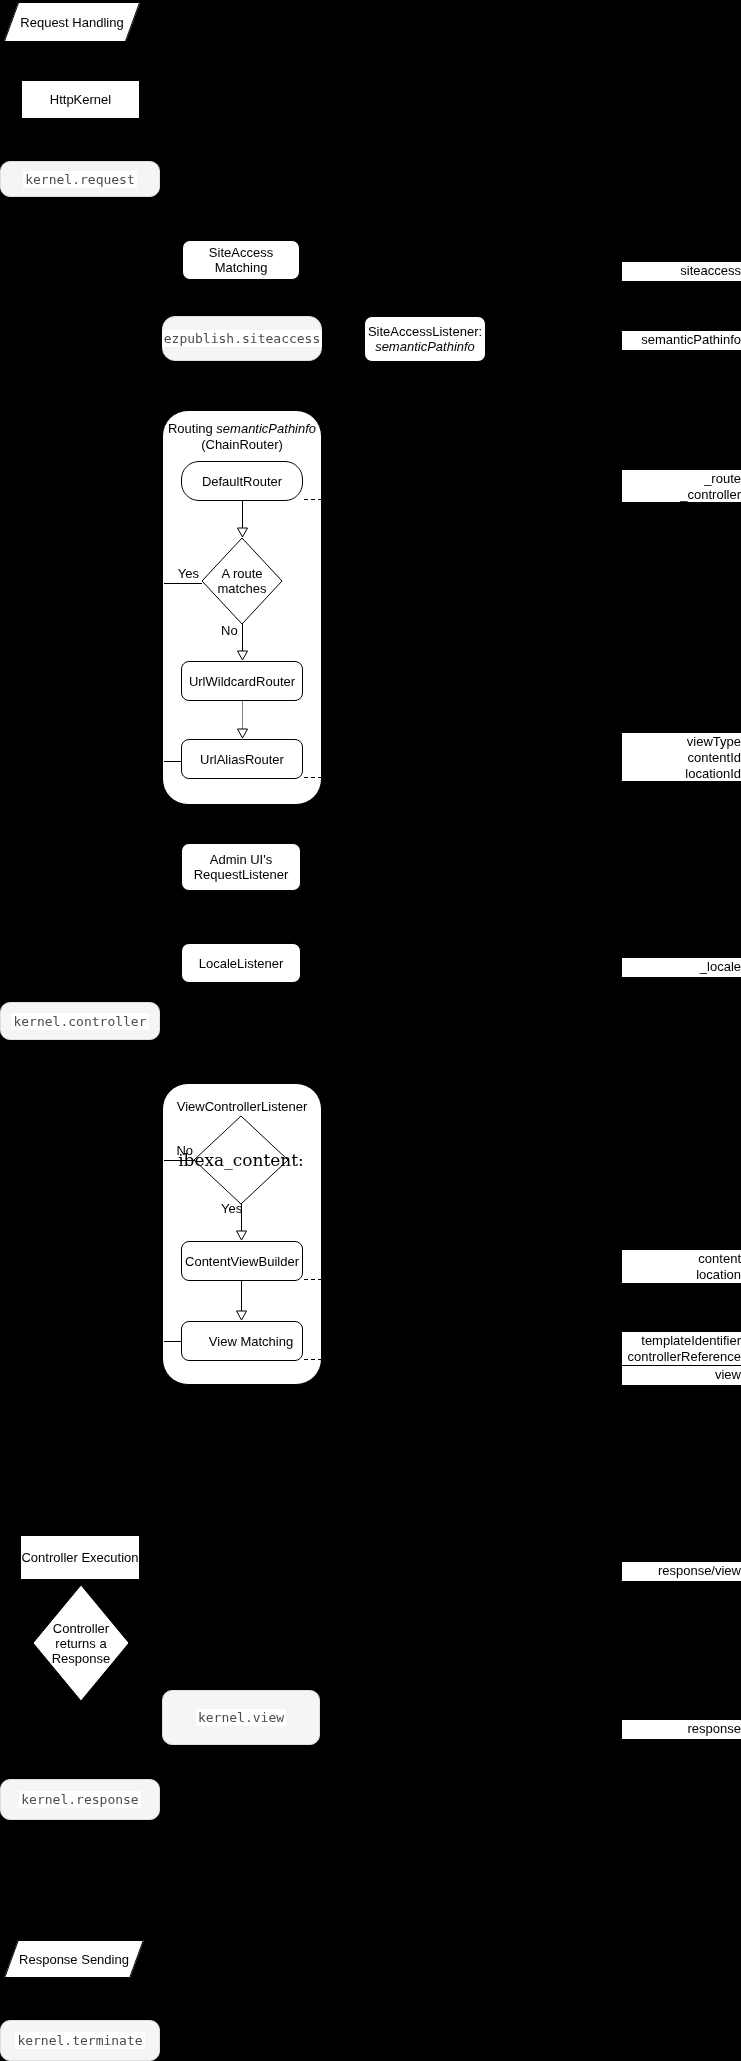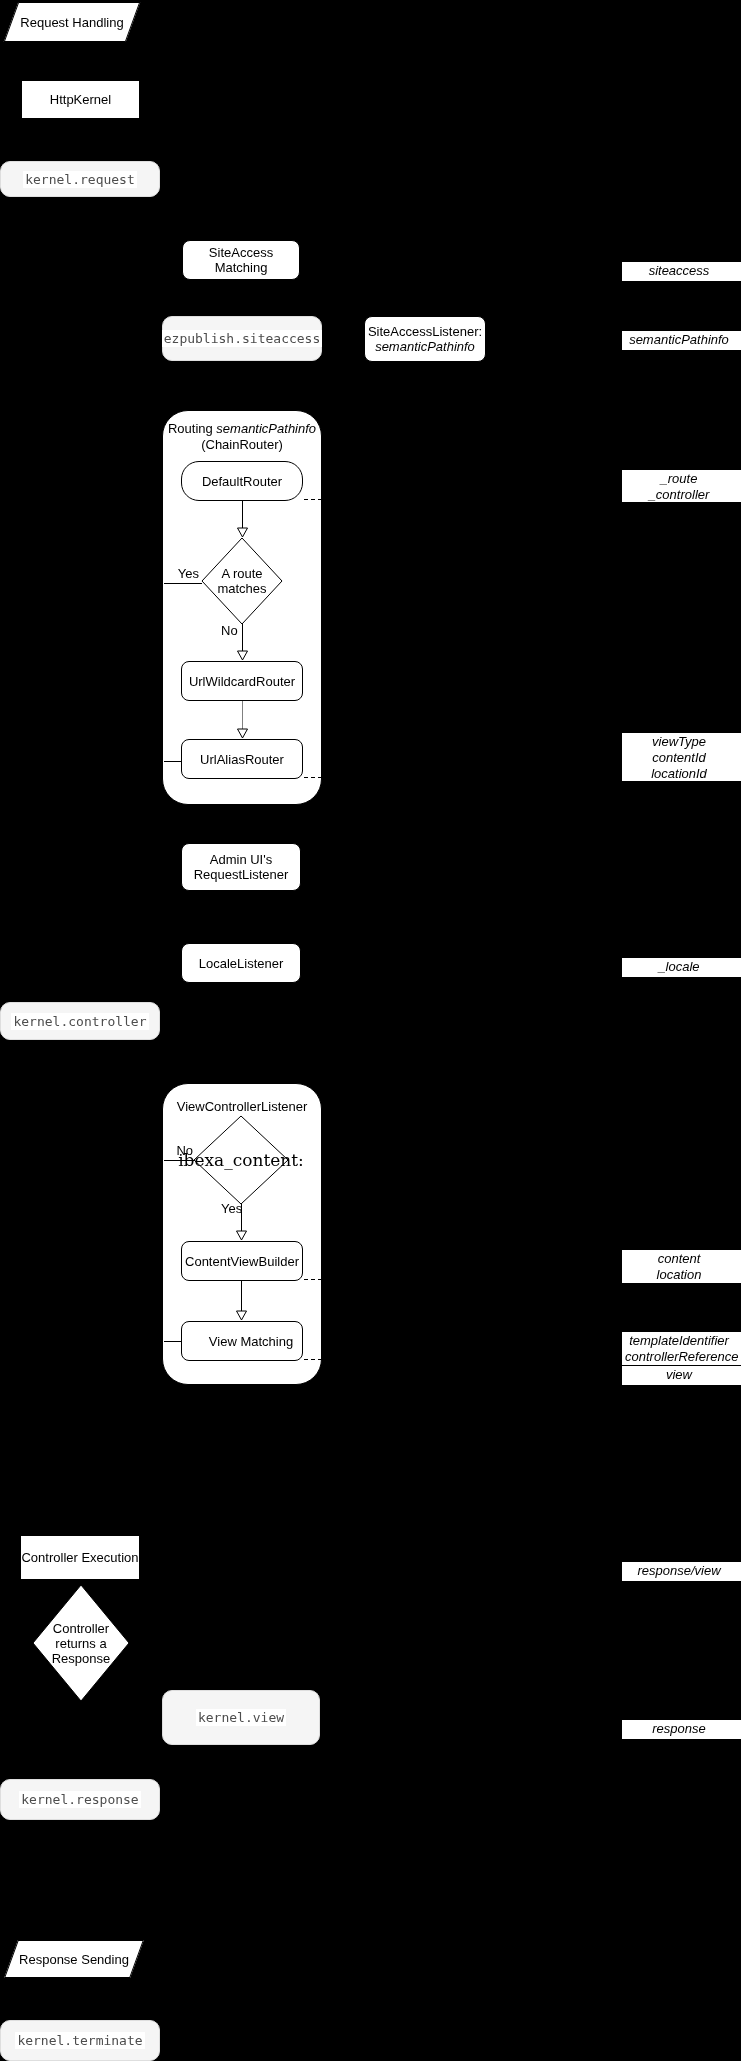--- a/index.html
+++ b/index.html
@@ -8,21 +8,21 @@
   .abs{position:absolute;box-sizing:border-box;}
   .node{background:#fff;border:1px solid #000;display:flex;align-items:center;justify-content:center;
         text-align:center;line-height:15px;}
   .rounded{border-radius:8px;}
   .event{background:#f5f5f5;border:1px solid #dedede;border-radius:10px;display:flex;flex-direction:column;
          align-items:center;justify-content:center;text-align:center;
          font-family:"DejaVu Sans Mono","Liberation Mono",monospace;font-size:13px;color:#4d4d4d;line-height:17px;}
   .event .chip{background:#ffffff;padding:0 2px;white-space:nowrap;}
   .container-group{background:#fff;border:1px solid #000;border-radius:26px;}
   .group-title{position:absolute;left:0;right:0;text-align:center;line-height:16px;}
-  .side-label{background:#fff;color:#000;text-align:center;padding:1px 8px 1px 3px;line-height:16px;font-style:italic;}
+  .side-label{background:#fff;color:#000;text-align:right;padding:1px 0 1px 3px;line-height:16px;}
   .para-bg{position:absolute;inset:0;background:#fff;border:1px solid #000;transform:skewX(-20deg);}
   .para-text{position:absolute;inset:0;display:flex;align-items:center;justify-content:center;}
   .diamond-text{position:absolute;display:flex;flex-direction:column;align-items:center;justify-content:center;
                 text-align:center;line-height:15px;}
   .branch-label{position:absolute;line-height:14px;}
   .serif{font-family:"DejaVu Serif","Liberation Serif",serif;font-size:17px;}
   svg{position:absolute;left:0;top:0;}
 </style>
 </head>
 <body>
@@ -43,21 +43,21 @@
   </div>
 
   <div class="abs node rounded" style="left:182px;top:240px;width:118px;height:40px;">
     <span>SiteAccess Matching</span>
   </div>
 
   <div class="abs side-label" style="left:622px;top:262px;width:119px;height:19px;">
     <span>siteaccess</span>
   </div>
 
-  <div class="abs event" style="left:162px;top:316px;width:160px;height:45px;">
+  <div class="abs event" style="left:162px;top:316px;width:160px;height:45px;border-radius:13px;">
     <span class="chip">ezpublish.siteaccess</span>
   </div>
 
   <div class="abs node rounded" style="left:364px;top:316px;width:122px;height:46px;flex-direction:column;">
     <span>SiteAccessListener:</span>
     <span style="font-style:italic;">semanticPathinfo</span>
   </div>
 
   <div class="abs side-label" style="left:622px;top:331px;width:119px;height:19px;">
     <span>semanticPathinfo</span>

